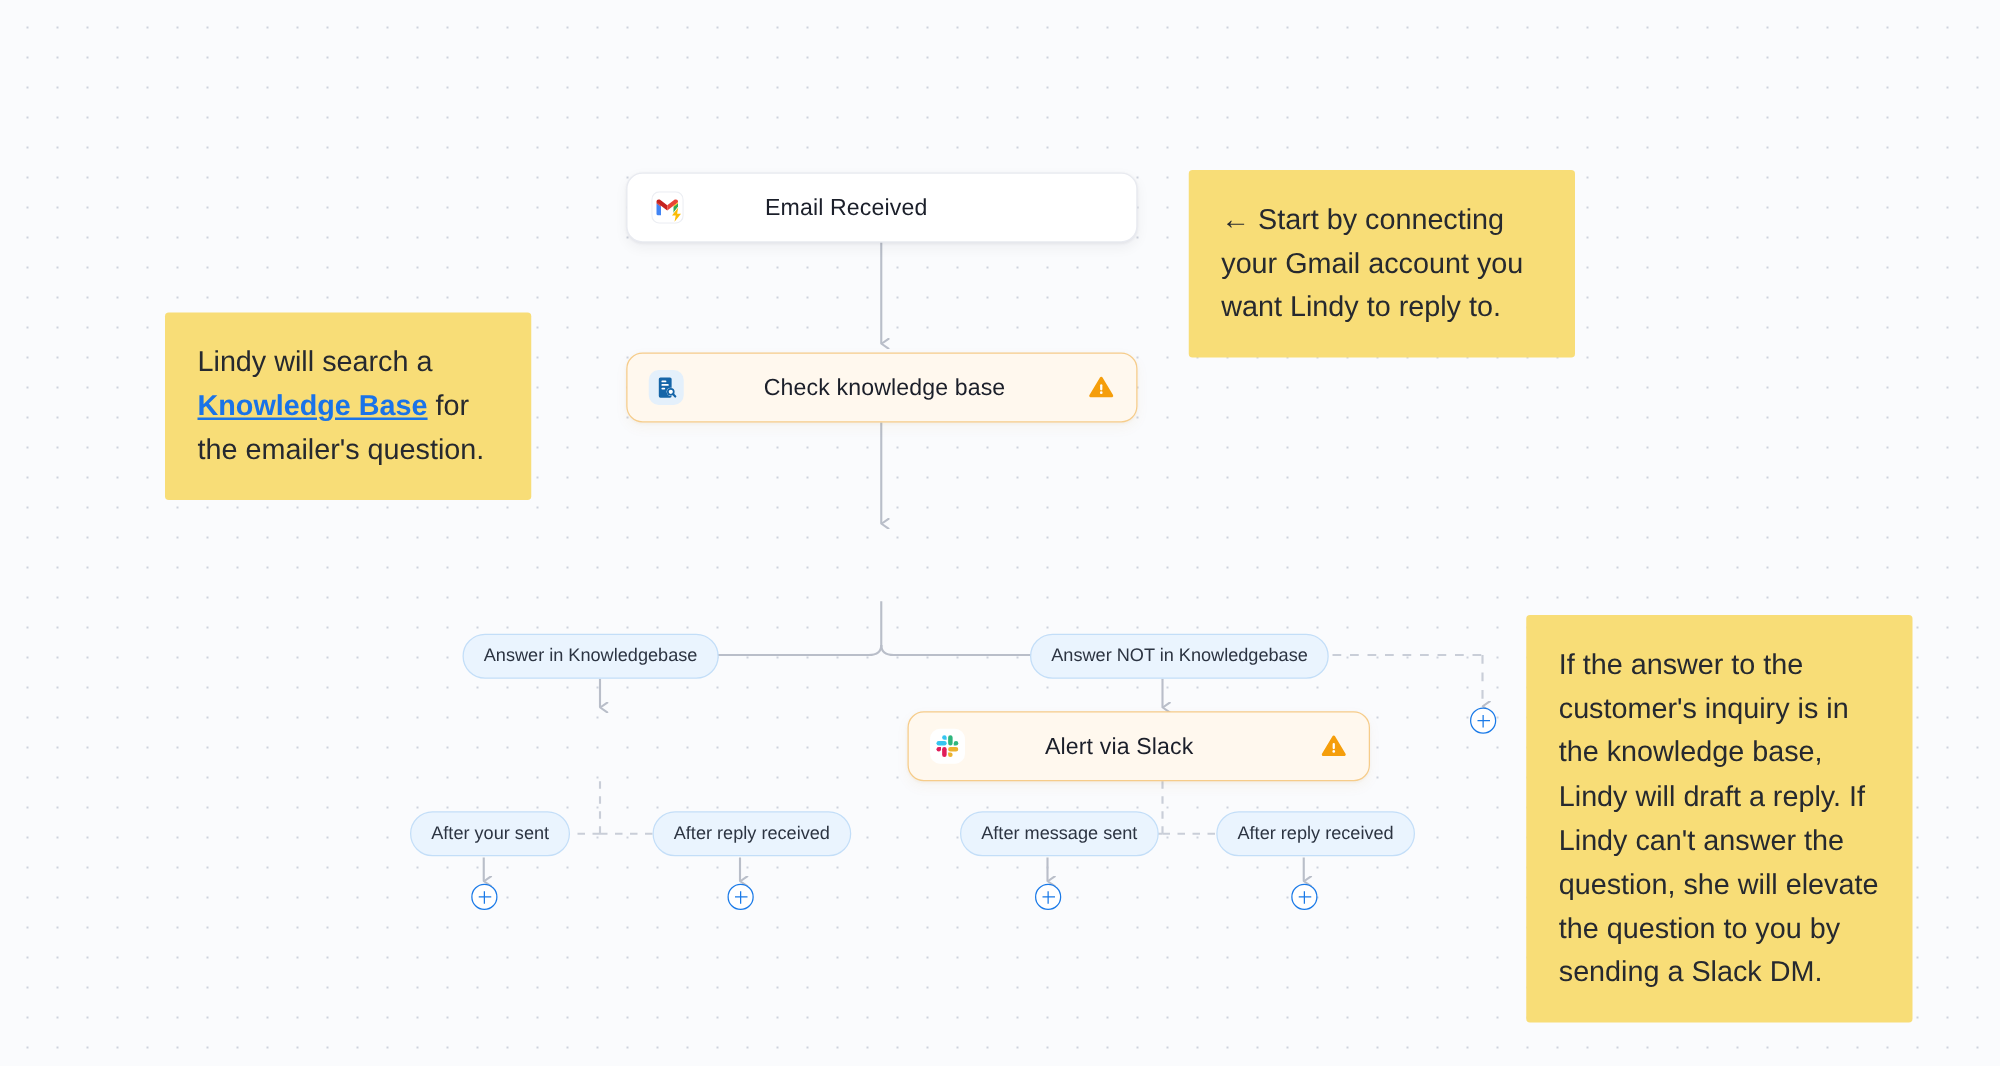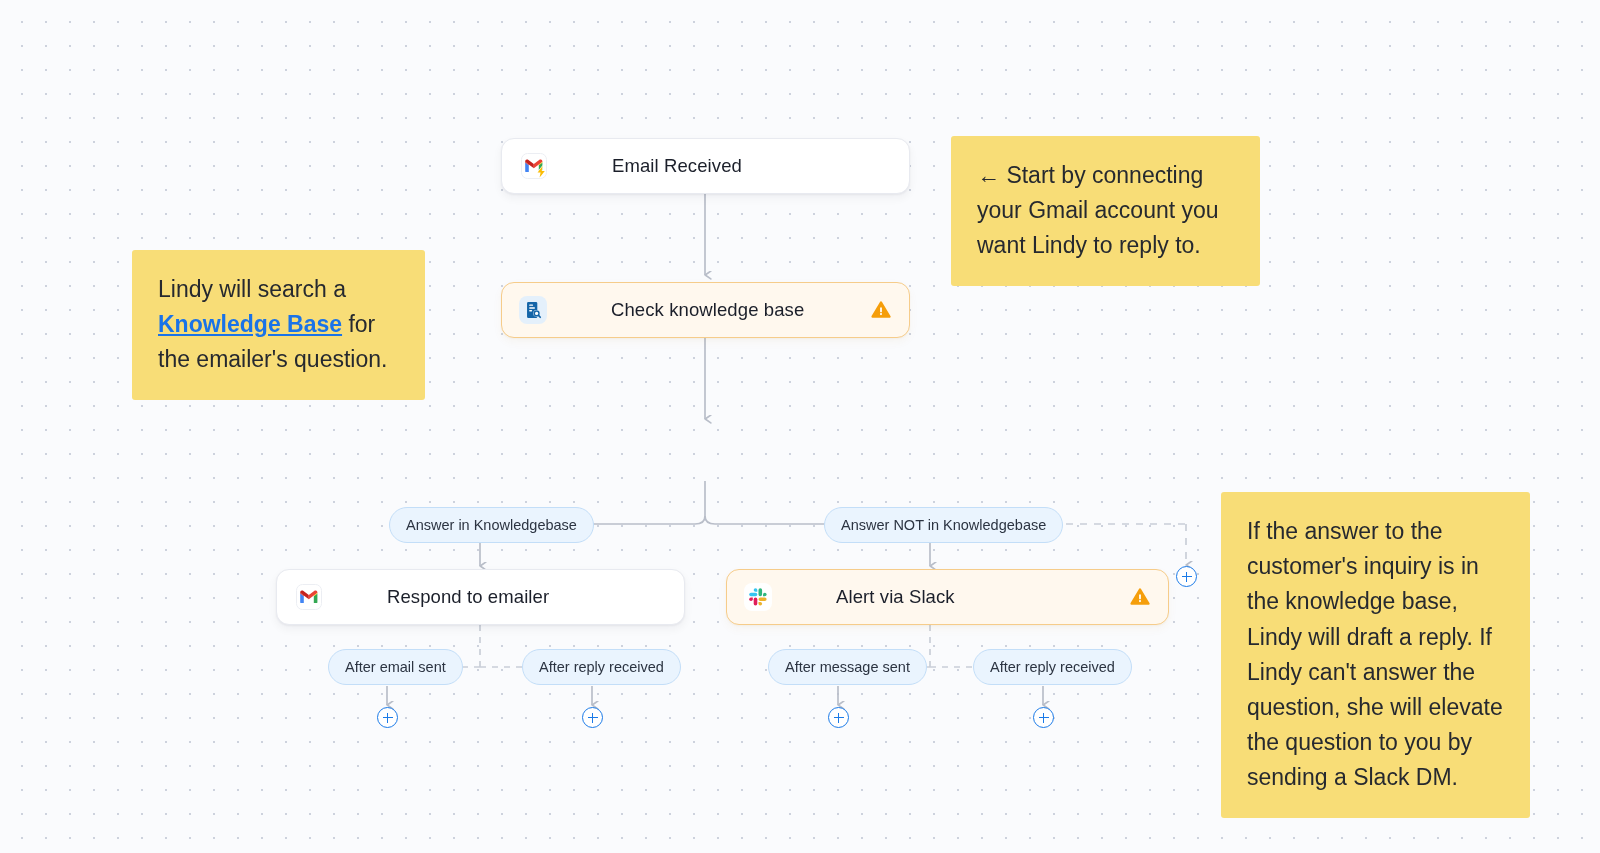--- a/index.html
+++ b/index.html
@@ -218,41 +218,22 @@
     <div class="node-warn-icon">
       <svg width="20" height="20" viewBox="0 0 20 20">
         <path d="M10,2.6 L18.4,16.6 L1.6,16.6 Z" fill="#f59e0b" rx="2" stroke="#f59e0b" stroke-width="2.4" stroke-linejoin="round"></path>
         <rect x="9.1" y="7.3" width="1.8" height="5" rx=".9" fill="#fff"></rect>
         <circle cx="10" cy="14.1" r="1.05" fill="#fff"></circle>
       </svg>
     </div>
   </div>
 
 
-  <div class="node" style="left:276px; top:569px; width:409px;">
-    <div class="node-icon">
-      <svg width="26" height="26" viewBox="0 0 26 26">
-        <rect x="0.5" y="0.5" width="25" height="25" rx="6" fill="#fff" stroke="#eceef3"></rect>
-        <g transform="translate(4.2,6.6)">
-          <path d="M0,11.6 L0,3.0 L3.6,5.7 L3.6,12.5 L0.9,12.5 A0.9,0.9 0 0 1 0,11.6 Z" fill="#4285F4"></path>
-          <path d="M13.6,5.7 L17.2,3.0 L17.2,11.6 A0.9,0.9 0 0 1 16.3,12.5
-                   L13.6,12.5 Z" fill="#34A853"></path>
-          <path d="M0,1.6 A1.6,1.6 0 0 1 1.6,0 L2.6,0 L8.6,4.5 L8.6,8.7 L3.6,5.0
-                   L3.6,4.9 L0,2.2 Z" fill="#C5221F"></path>
-          <path d="M17.2,1.6 A1.6,1.6 0 0 0 15.6,0 L14.6,0 L8.6,4.5 L8.6,8.7
-                   L13.6,5.0 L13.6,4.9 L17.2,2.2 Z" fill="#EA4335"></path>
-          <path d="M0,2.2 L0,3.0 L3.6,5.7 L3.6,4.9 Z" fill="#C5221F"></path>
-          <path d="M17.2,2.2 L17.2,3.0 L13.6,5.7 L13.6,4.9 Z" fill="#FBBC04"></path>
-        </g>
-      </svg>
-    </div>
-    <div class="node-title">Respond to emailer</div>
-  </div>
-
-  <div class="node warn" style="left:726px; top:569px; width:443px;">
+
+  <div class="node warn" style="left:726px; top:569px; width:370px;">
     <div class="node-icon" style="background:#fff;">
       <svg width="22" height="22" viewBox="0 0 22 22">
         <g transform="translate(2.2,2.2)">
           <path d="M3.6,11.1 a1.8,1.8 0 1 1 -1.8,-1.8 h1.8 z" fill="#E01E5A"></path>
           <path d="M4.5,11.1 a1.8,1.8 0 0 1 3.6,0 v4.5 a1.8,1.8 0 0 1 -3.6,0 z" fill="#E01E5A"></path>
           <path d="M6.3,3.6 a1.8,1.8 0 1 1 1.8,-1.8 v1.8 z" fill="#36C5F0"></path>
           <path d="M6.3,4.5 a1.8,1.8 0 0 1 0,3.6 H1.8 a1.8,1.8 0 0 1 0,-3.6 z" fill="#36C5F0"></path>
           <path d="M13.8,6.3 a1.8,1.8 0 1 1 1.8,1.8 h-1.8 z" fill="#2EB67D"></path>
           <path d="M12.9,6.3 a1.8,1.8 0 0 1 -3.6,0 V1.8 a1.8,1.8 0 0 1 3.6,0 z" fill="#2EB67D"></path>
           <path d="M11.1,13.8 a1.8,1.8 0 1 1 -1.8,1.8 v-1.8 z" fill="#ECB22E"></path>
@@ -263,30 +244,30 @@
     <div class="node-title">Alert via Slack</div>
     <div class="node-warn-icon">
       <svg width="20" height="20" viewBox="0 0 20 20">
         <path d="M10,2.6 L18.4,16.6 L1.6,16.6 Z" fill="#f59e0b" stroke="#f59e0b" stroke-width="2.4" stroke-linejoin="round"></path>
         <rect x="9.1" y="7.3" width="1.8" height="5" rx=".9" fill="#fff"></rect>
         <circle cx="10" cy="14.1" r="1.05" fill="#fff"></circle>
       </svg>
     </div>
   </div>
 
-  <div class="pill" style="left:389px; top:507px;">
+  <div class="pill" style="left:370px; top:507px;">
     <span>Answer in Knowledgebase</span>
   </div>
 
   <div class="pill" style="left:824px; top:507px;">
     <span>Answer NOT in Knowledgebase</span>
   </div>
 
   <div class="pill" style="left:328px; top:649px;">
-    <span>After email sent</span>
+    <span>After your sent</span>
   </div>
 
   <div class="pill" style="left:522px; top:649px;">
     <span>After reply received</span>
   </div>
 
   <div class="pill" style="left:768px; top:649px;">
     <span>After message sent</span>
   </div>
 

